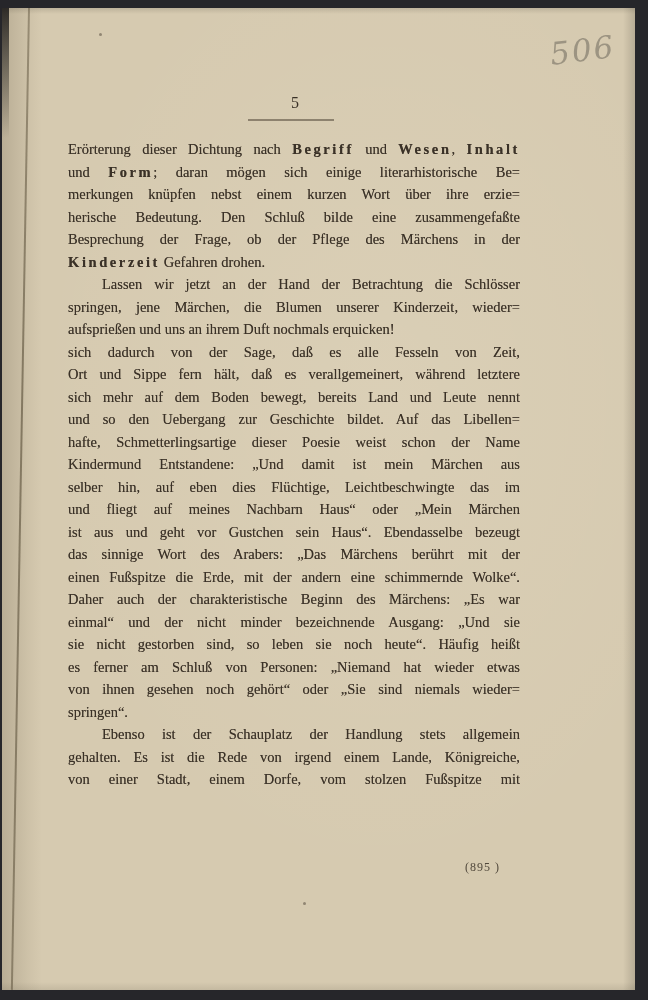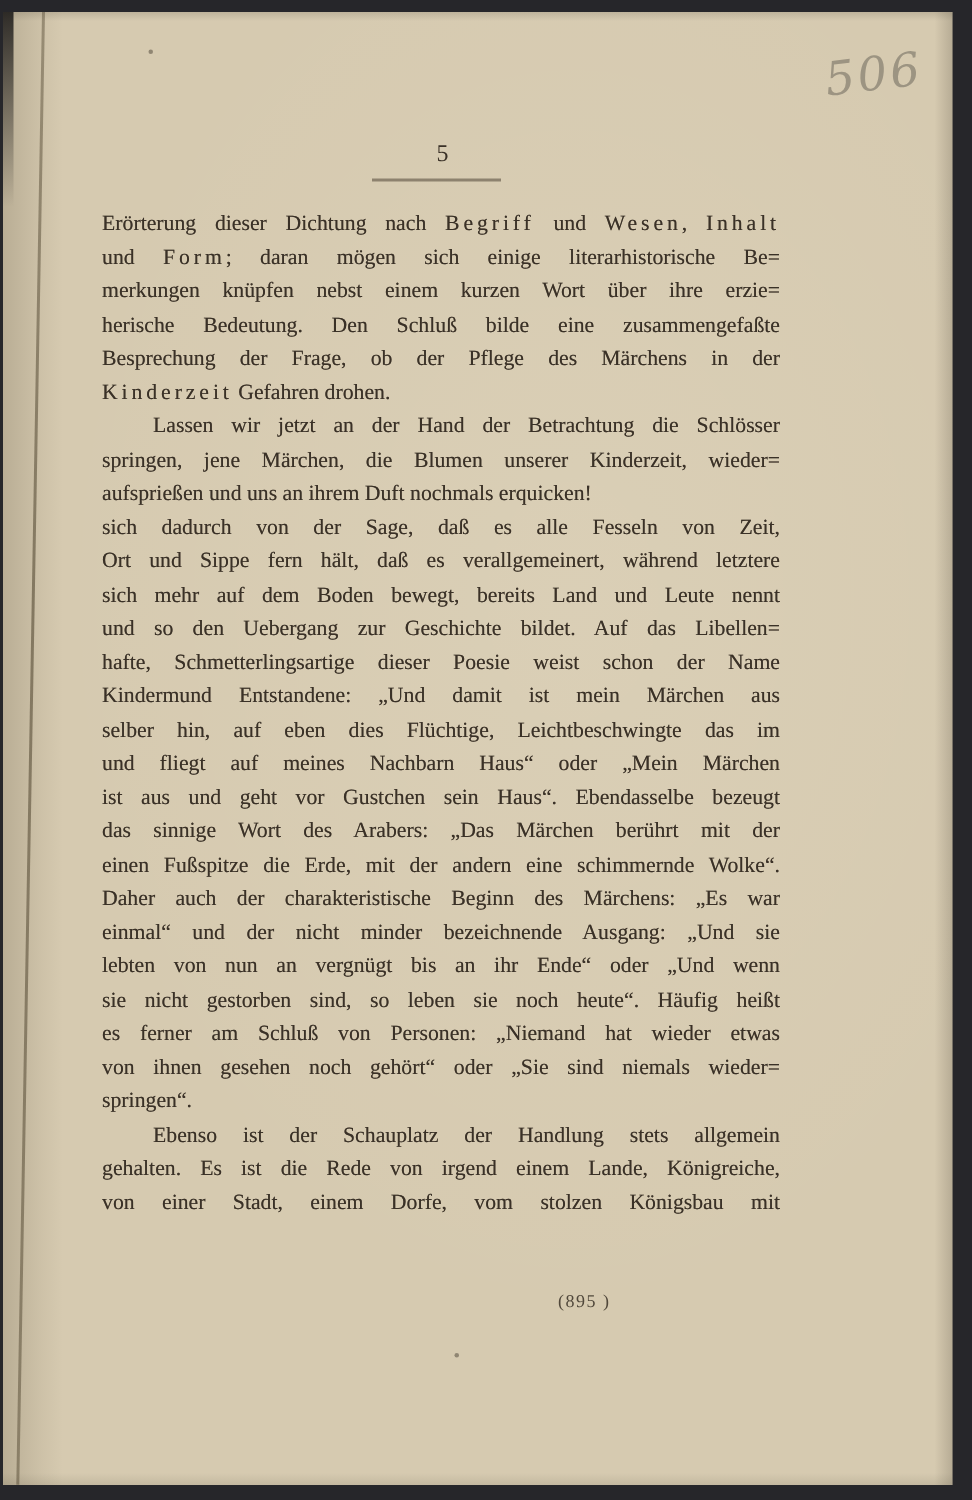--- a/index.html
+++ b/index.html
@@ -68,23 +68,24 @@
   }
   .line{
     text-align:justify;
     text-align-last:justify;
     white-space:normal;
     height:22.5px;
     overflow:visible;
   }
   .line.noj{ text-align-last:left; }
   .line.ind{ text-indent:34px; }
-  .spaced{ letter-spacing:2.6px; }
+  .spaced{ letter-spacing:2.6px;font-weight:bold; }
   .footer{
     position:absolute; left:370px; top:852px; width:128px;
+    text-align:right;
     font-size:12px;
     color:rgba(58,49,39,0.85);
     letter-spacing:1px;
   }
   .speck{
     position:absolute; width:3px; height:3px; border-radius:50%;
     background:rgba(60,50,40,0.45);
   }
   .speck.s1{ left:97px; top:25px; }
   .speck.s2{ left:301px; top:894px; }
@@ -115,28 +116,27 @@
       <div class="line noj">aufsprießen und uns an ihrem Duft nochmals erquicken!</div>
       <div class="line">sich dadurch von der Sage, daß es alle Fesseln von Zeit,</div>
       <div class="line">Ort und Sippe fern hält, daß es verallgemeinert, während letztere</div>
       <div class="line">sich mehr auf dem Boden bewegt, bereits Land und Leute nennt</div>
       <div class="line">und so den Uebergang zur Geschichte bildet.  Auf das Libellen=</div>
       <div class="line">hafte, Schmetterlingsartige dieser Poesie weist schon der Name</div>
       <div class="line">Kindermund Entstandene: „Und damit ist mein Märchen aus</div>
       <div class="line">selber hin, auf eben dies Flüchtige, Leichtbeschwingte das im</div>
       <div class="line">und fliegt auf meines Nachbarn Haus“ oder „Mein Märchen</div>
       <div class="line">ist aus und geht vor Gustchen sein Haus“.  Ebendasselbe bezeugt</div>
-      <div class="line">das sinnige Wort des Arabers: „Das Märchen berührt mit der</div>
+      <div class="line">das sinnige Wort des Arabers: „Das Märchens berührt mit der</div>
       <div class="line">einen Fußspitze die Erde, mit der andern eine schimmernde Wolke“.</div>
       <div class="line">Daher auch der charakteristische Beginn des Märchens: „Es war</div>
       <div class="line">einmal“ und der nicht minder bezeichnende Ausgang: „Und sie</div>
-      <div class="line">lebten von nun an vergnügt bis an ihr Ende“ oder „Und wenn</div>
       <div class="line">sie nicht gestorben sind, so leben sie noch heute“.  Häufig heißt</div>
       <div class="line">es ferner am Schluß von Personen: „Niemand hat wieder etwas</div>
       <div class="line">von ihnen gesehen noch gehört“ oder „Sie sind niemals wieder=</div>
       <div class="line noj">springen“.</div>
       <div class="line ind">Ebenso ist der Schauplatz der Handlung stets allgemein</div>
       <div class="line">gehalten.  Es ist die Rede von irgend einem Lande, Königreiche,</div>
-      <div class="line">von einer Stadt, einem Dorfe, vom stolzen Königsbau mit</div>
+      <div class="line">von einer Stadt, einem Dorfe, vom stolzen Fußspitze mit</div>
     </div>
 
   <div class="footer">(895 )</div>
 </div>
 
 </body></html>

